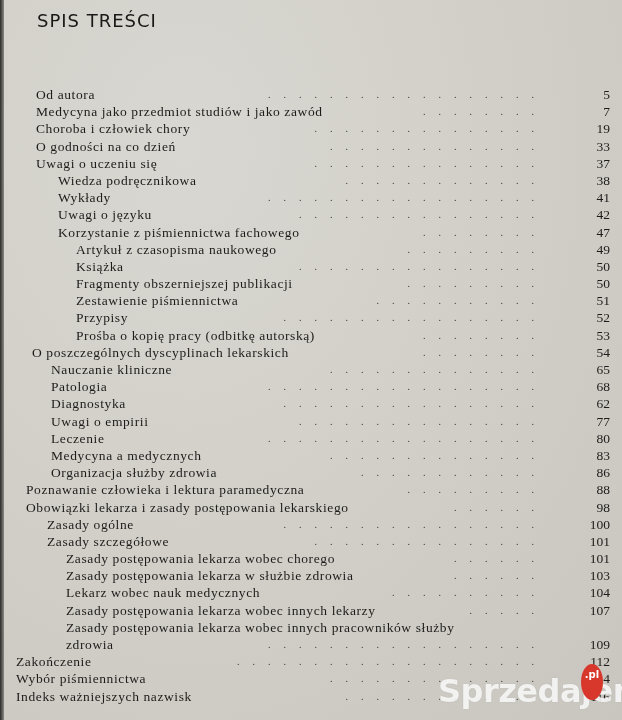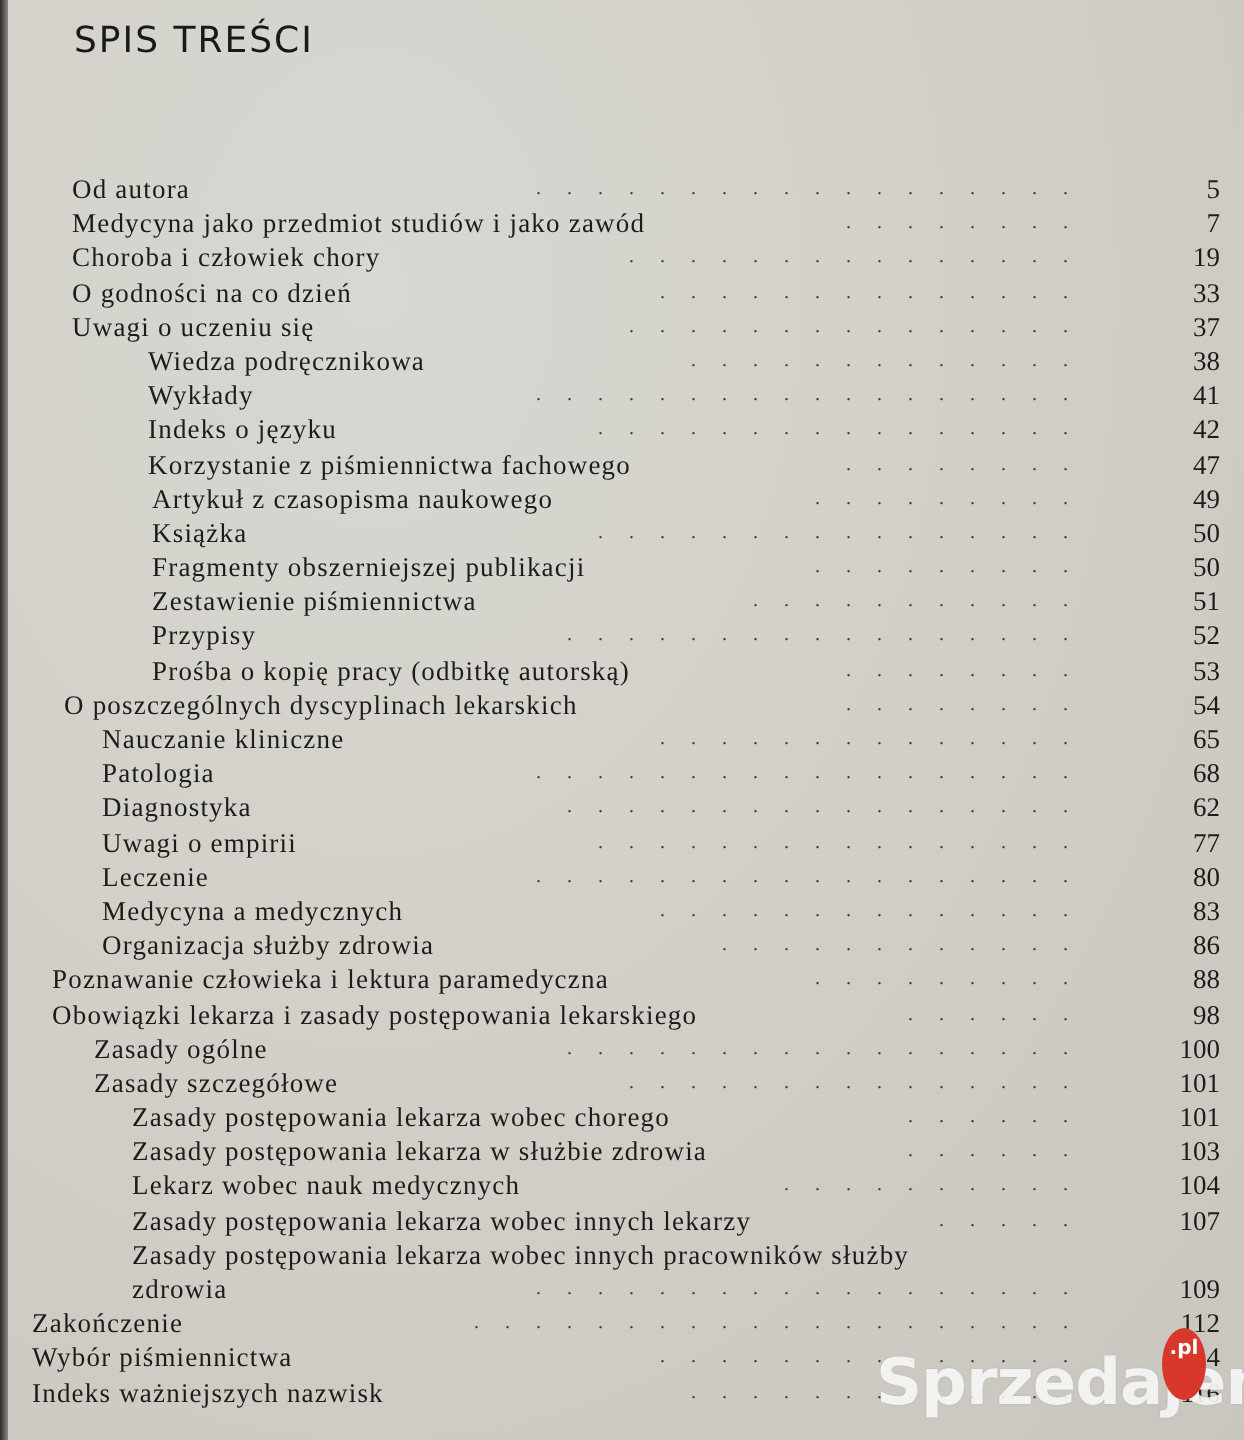--- a/index.html
+++ b/index.html
@@ -82,21 +82,21 @@
   .entry.multiline { height: 34.4px; }
   .entry.multiline .label-line2 {
     position: absolute;
     top: 17.2px;
     letter-spacing: 0.6px;
   }
   .entry.multiline .dots { top: 17.2px; }
   .entry.multiline .page-num { top: 17.2px; }
 
   .lvl0 .label, .lvl0 .label-line2 { left: 36px; }
-  .lvl1 .label, .lvl1 .label-line2 { left: 74px; font-family: Liberation Serif, serif; }
+  .lvl1 .label, .lvl1 .label-line2 { left: 58px; font-family: Liberation Serif, serif; }
   .lvl2 .label, .lvl2 .label-line2 { left: 76px; }
 
   .lvl0b .label { left: 32px; text-align: right; }
   .lvl1b .label { left: 51px; }
   .lvl0c .label { left: 26px; }
   .lvl1c .label { left: 47px; }
   .lvl2c .label, .lvl2c .label-line2 { left: 66px; }
   .lvl0d .label { left: 16px; }
 
   .watermark {
@@ -164,21 +164,21 @@
         <span class="label">Wiedza podręcznikowa</span>
         <span class="dots">.............</span>
         <span class="page-num">38</span>
       </div>
     <div class="entry lvl1">
         <span class="label">Wykłady</span>
         <span class="dots">..................</span>
         <span class="page-num">41</span>
       </div>
     <div class="entry lvl1">
-        <span class="label">Indeks o języku</span>
+        <span class="label">Uwagi o języku</span>
         <span class="dots">................</span>
         <span class="page-num">42</span>
       </div>
     <div class="entry lvl1">
         <span class="label">Korzystanie z piśmiennictwa fachowego</span>
         <span class="dots">........</span>
         <span class="page-num">47</span>
       </div>
     <div class="entry lvl2">
         <span class="label">Artykuł z czasopisma naukowego</span>

